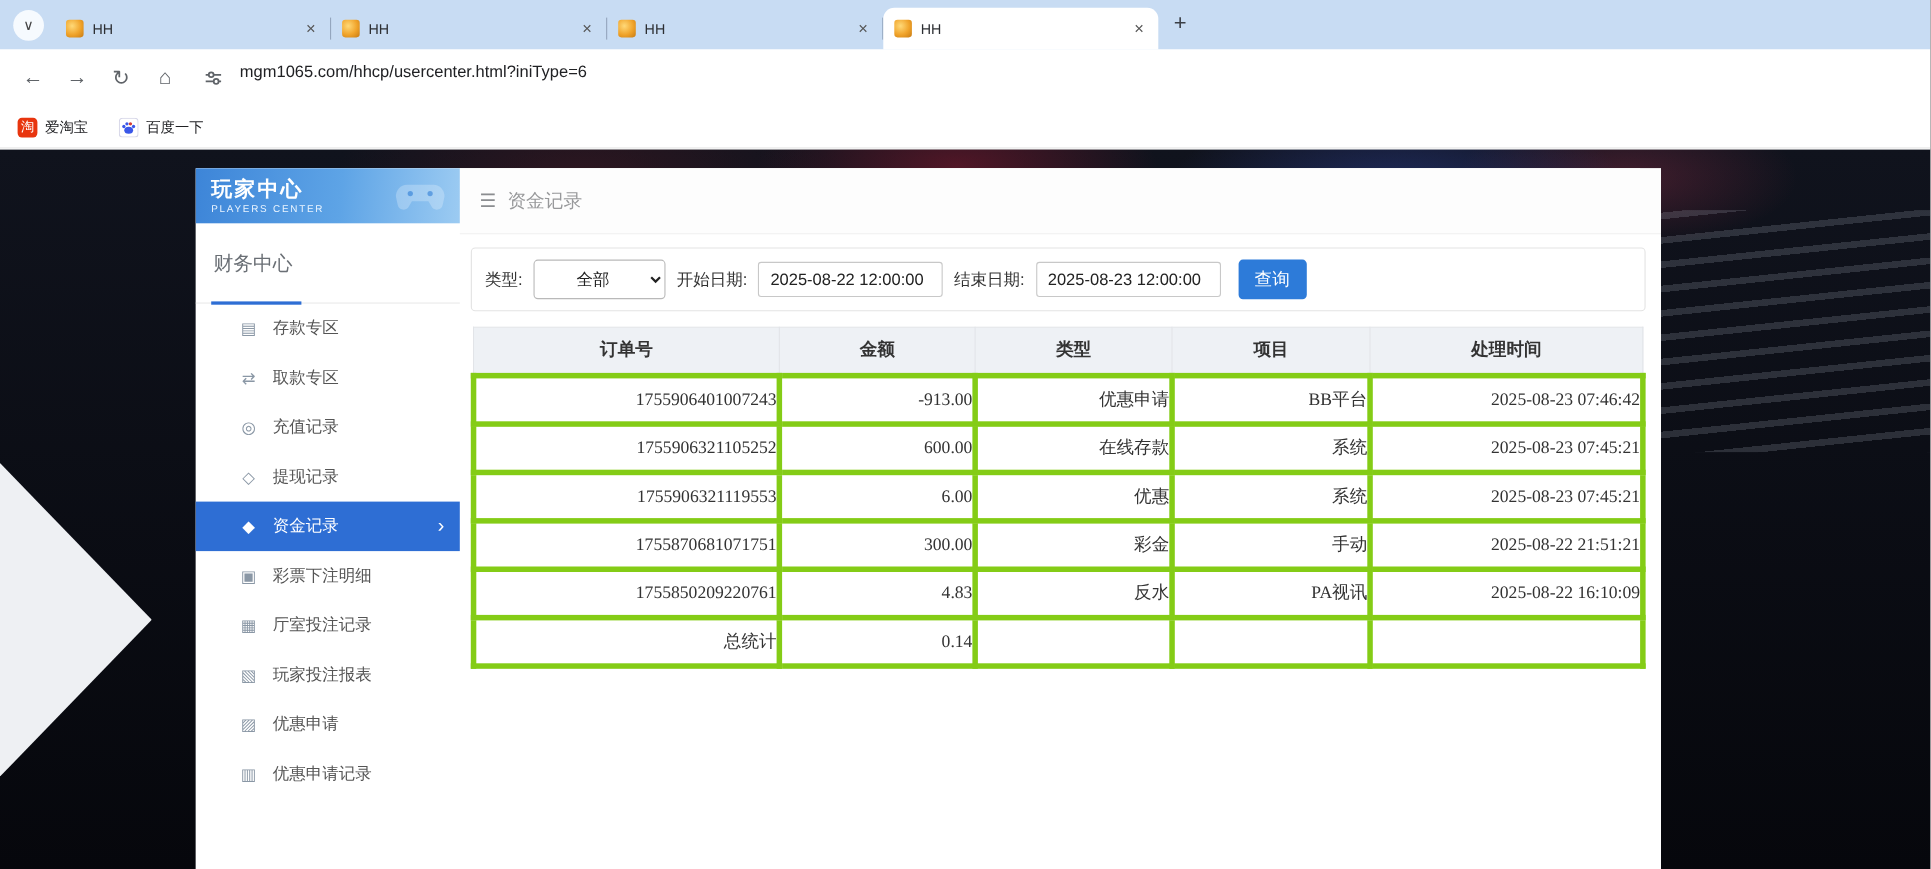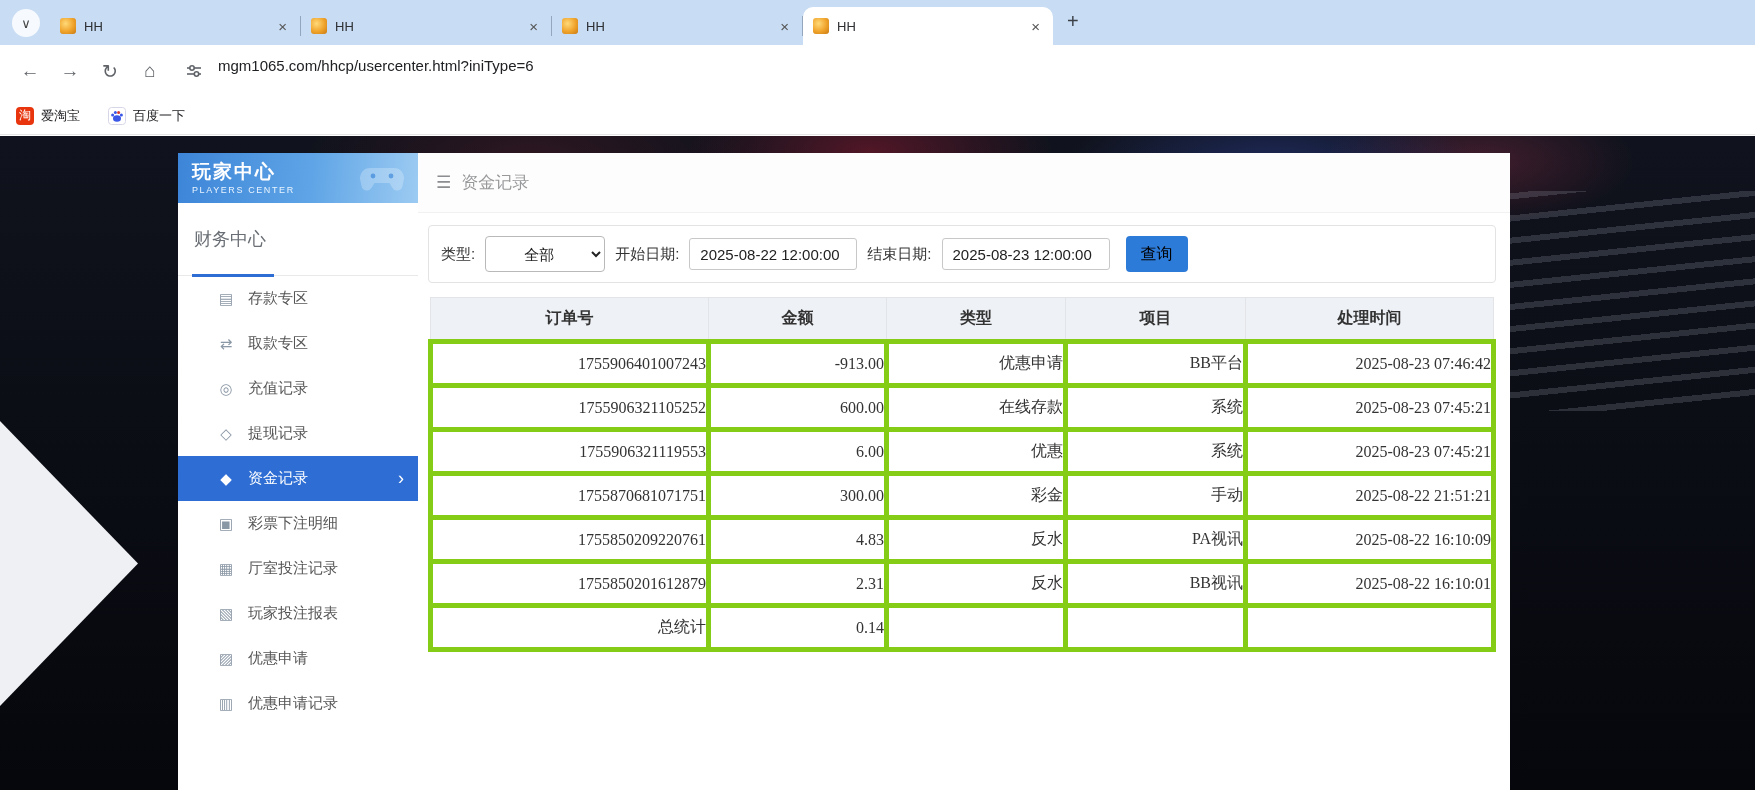--- a/index.html
+++ b/index.html
@@ -74,21 +74,21 @@
                  color:#98999b; font-size:17px; border-bottom:1px solid #f1f1f1; background:#fdfdfd; }
   .menu-icon { font-size:17px; color:#8b8d90; }
   .main-body { padding:12px 14px 0 10px; }
 
   .filterbox { height:58px; border:1px solid #e3e3e3; border-radius:4px; display:flex; align-items:center;
                padding:0 12px; gap:10px; font-size:15px; color:#333; background:#fff; }
   .type-select { height:36px; width:120px; font-size:15px; border:1px solid #b9b9b9; border-radius:4px;
                  padding:0 4px; color:#222; background:#fff;text-align:center; }
   .date-input { height:32px; width:168px; border:1px solid #c8c8c8; border-radius:3px; padding:0 10px;
                 font-size:15px; color:#222; }
-  .query-btn { height:36px; padding:0 15px; background:#2d7bd9; color:#000000; border:none; border-radius:4px;
+  .query-btn { height:36px; padding:0 15px; background:#2d7bd9; color:#ffffff; border:none; border-radius:4px;
                font-size:16px; margin-left:6px; cursor:pointer; }
 
   .data-table { margin-top:14px; border-collapse:collapse; width:1063px; font-size:16px; color:#333;
                 table-layout:fixed; }
   .data-table th { background:#eef1f5; font-weight:bold; height:44px; border:1px solid #e2e4e8;margin-top:16px; }
   .data-table td { height:44px; text-align:right; border:5px solid #84cc16; background:#fff;
                    overflow:hidden; white-space:nowrap;font-family:Liberation Serif, serif; }
 </style>
 </head>
 <body>
@@ -312,27 +312,20 @@
                 <td>2025-08-22 21:51:21</td>
               </tr>
               <tr>
                 <td>1755850209220761</td>
                 <td>4.83</td>
                 <td>反水</td>
                 <td>PA视讯</td>
                 <td>2025-08-22 16:10:09</td>
               </tr>
               <tr>
-                <td>1755850201612879</td>
-                <td>2.31</td>
-                <td>反水</td>
-                <td>BB视讯</td>
-                <td>2025-08-22 16:10:01</td>
-              </tr>
-              <tr>
                 <td>总统计</td>
                 <td>0.14</td>
                 <td></td>
                 <td></td>
                 <td></td>
               </tr>
             </tbody>
           </table>
 
         </div>

